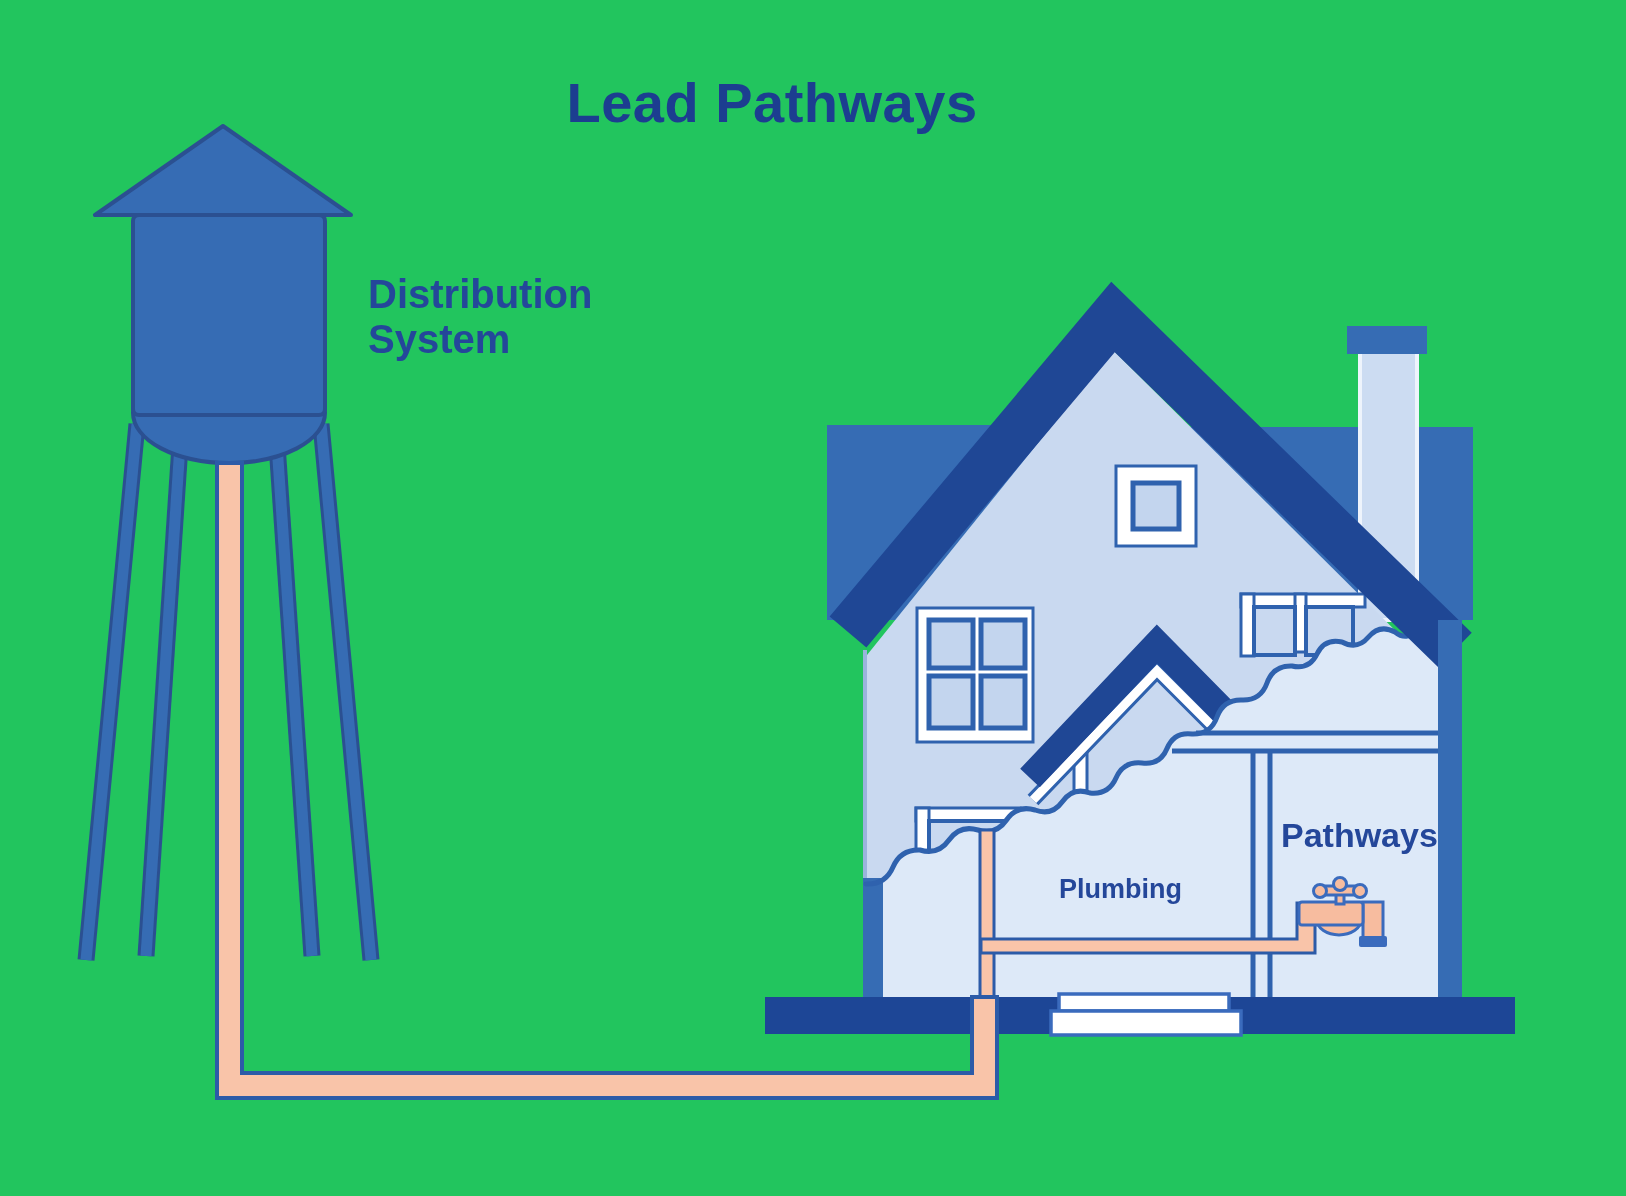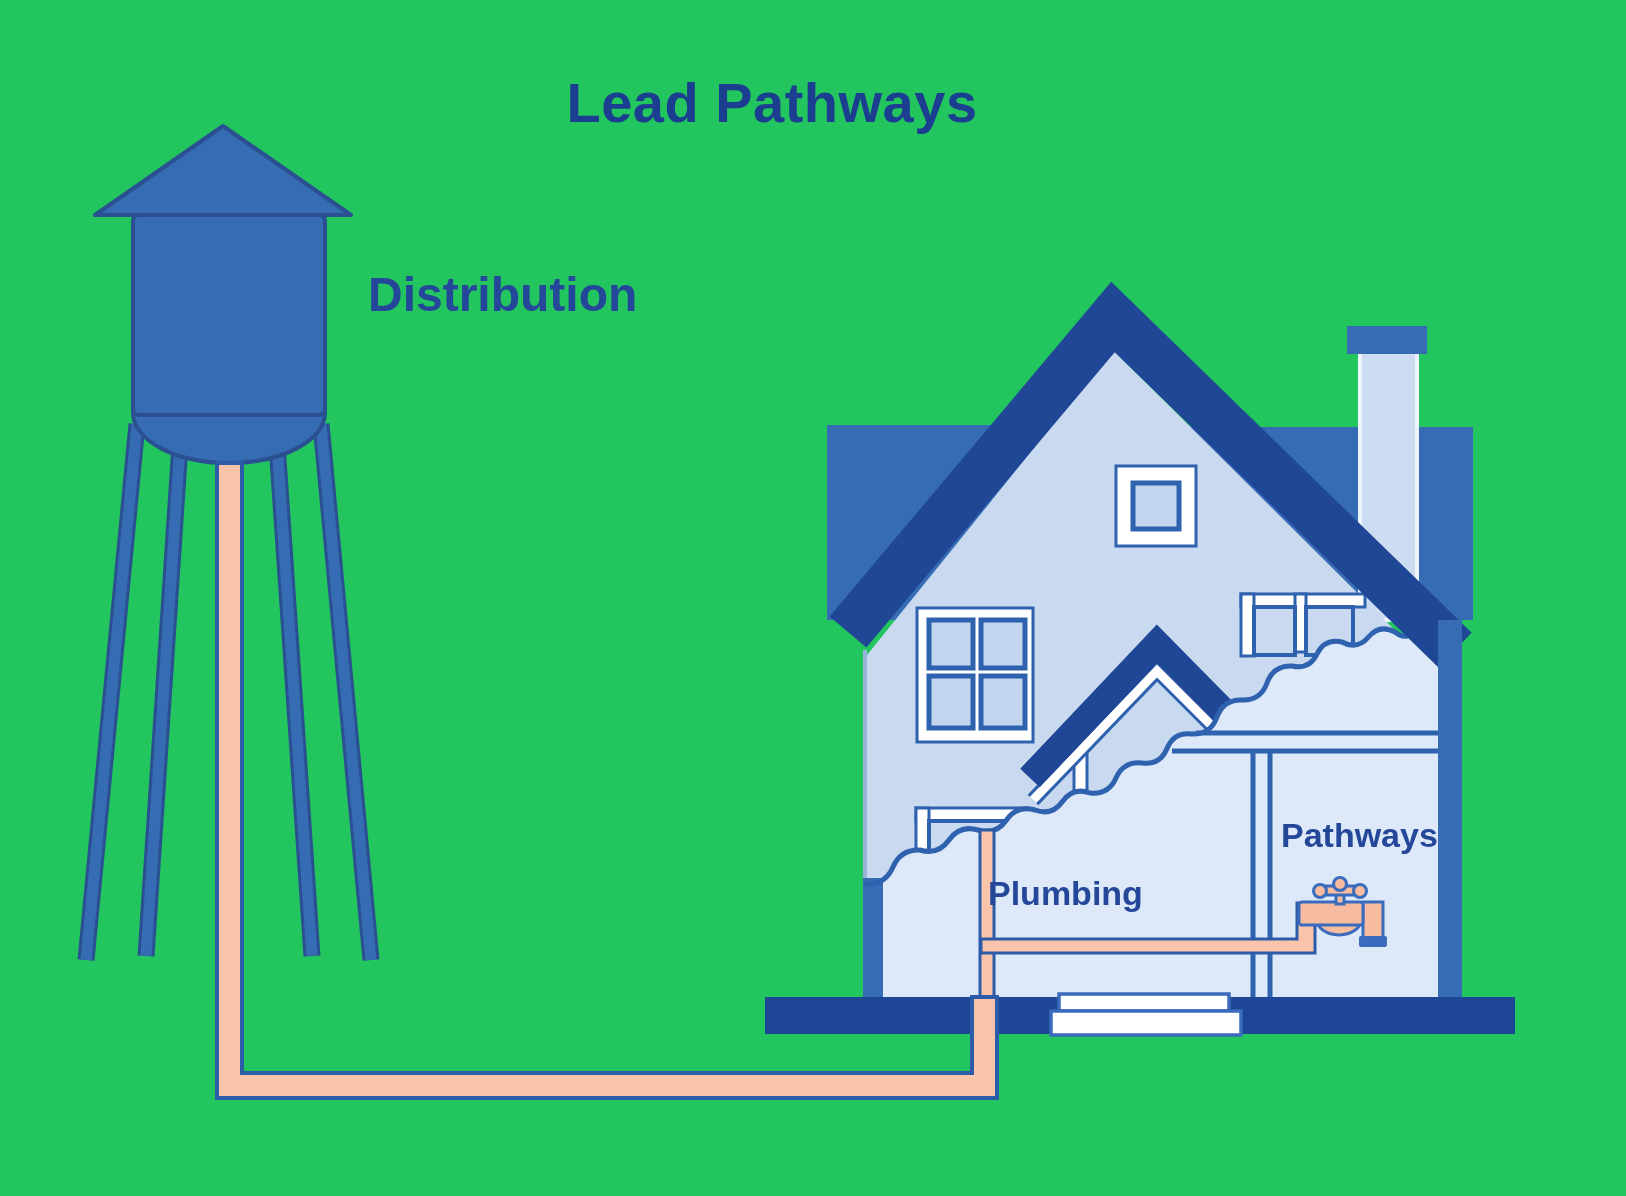--- a/index.html
+++ b/index.html
@@ -2,22 +2,22 @@
 <html style="--title-text: #1c3e90; --label-text: #24479a; --dark-blue: #1f4795; --medium-blue: #366cb4; --medium-stroke: #2b5091; --light-facade: #c9d9f0; --interior-fill: #dde9f8; --frame-blue: #2f62ae; --pipe-fill: #f9c4a9; --pipe-stroke: #2c5ba8; --faucet-fill: #f7bc9f; --faucet-stroke: #3a6bbd; --chimney-fill: #ccdcf2; --ground-blue: #1d4696;"><head>
 <meta charset="utf-8">
 <style>
   html,body{margin:0;padding:0;background:#fff;}
   #stage{position:relative;width:1626px;height:1196px;background:#22c55e;overflow:hidden;
          font-family:"Liberation Sans", sans-serif;}
   #art{position:absolute;left:0;top:0;}
   .label{position:absolute;font-weight:700;color:var(--label-text);white-space:nowrap;}
   .title{position:absolute;left:772px;top:70px;transform:translateX(-50%);
          font-size:56px;font-weight:700;color:var(--title-text);letter-spacing:.5px;}
-  .dist{left:368px;top:272px;font-size:48px;line-height:45px;}
-  .plumb{left:988px;top:874px;font-size:34px;}
+  .dist{left:368px;top:272px;font-size:40px;line-height:45px;}
+  .plumb{left:1059px;top:874px;font-size:27px;}
   .fixt{left:1281px;top:816px;font-size:34px;}
 
   
   .med{fill:var(--medium-blue);}
   .medS{fill:var(--medium-blue);stroke:var(--medium-stroke);stroke-width:4;}
   .facade{fill:var(--light-facade);}
   .interior{fill:var(--interior-fill);}
   .frameW{fill:#ffffff;stroke:var(--frame-blue);stroke-width:3;}
   .pane{fill:#c3d5ee;stroke:var(--frame-blue);stroke-width:5;}
   .lineB{stroke:var(--frame-blue);stroke-width:5;fill:none;}
@@ -130,17 +130,18 @@
     <g>
       <rect x="1059" y="994" width="170" height="17" fill="#ffffff" stroke="var(--faucet-stroke)" stroke-width="3.5"></rect>
       <rect x="1051" y="1011" width="190" height="24" fill="#ffffff" stroke="var(--faucet-stroke)" stroke-width="3.5"></rect>
     </g>
   </svg>
 
   <div class="title">Lead Pathways</div>
 
   <div class="label dist">
     <div>Distribution</div>
+    <div>System</div>
   </div>
 
   <div class="label plumb">Plumbing</div>
   <div class="label fixt">Pathways</div>
 </div>
 
 </body></html>

